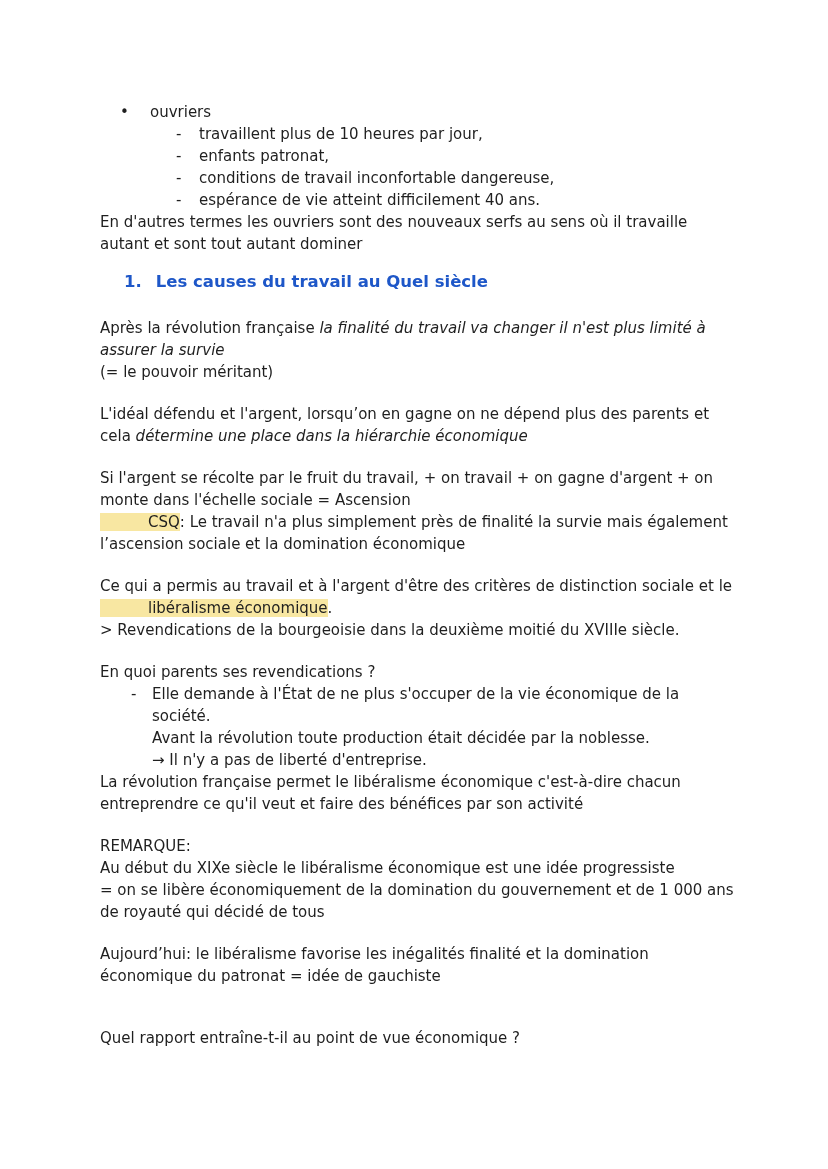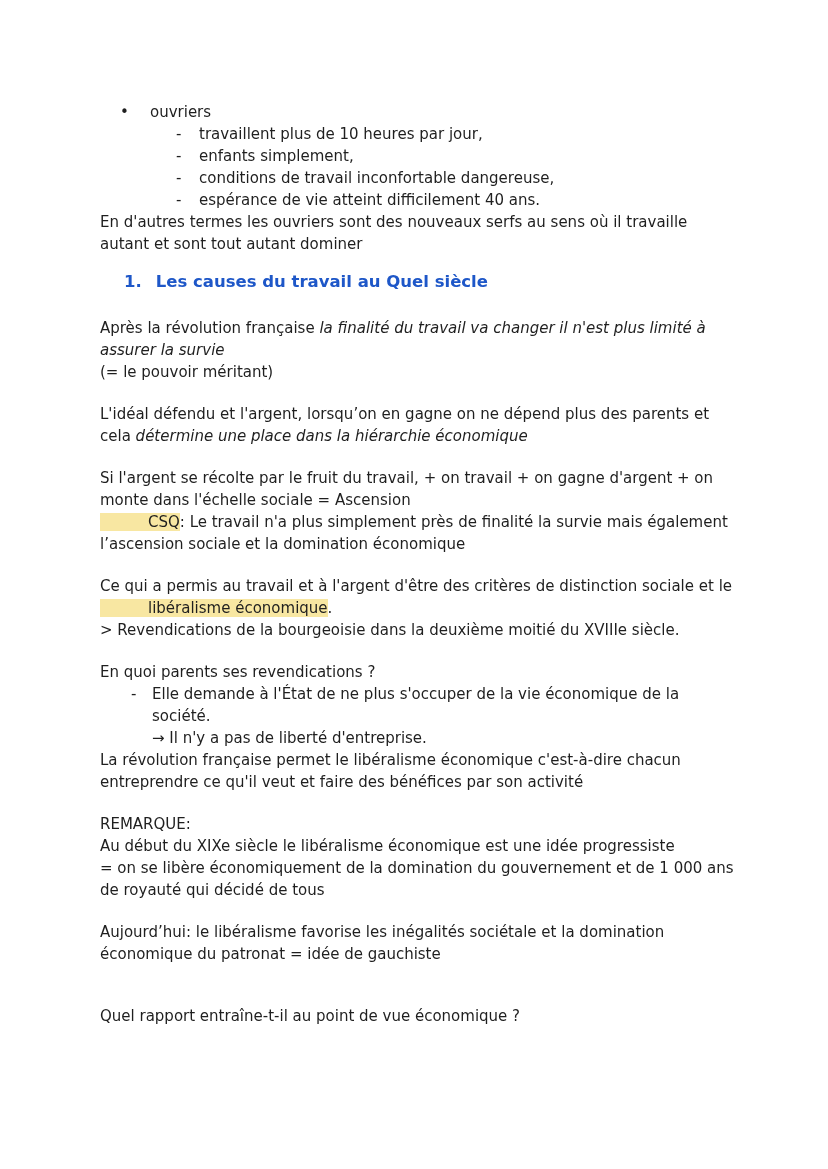--- a/index.html
+++ b/index.html
@@ -35,21 +35,21 @@
   .run.u { }
   .run.hl { background: var(--highlight-color, #f8e7a2); padding-left: 48px; }
 </style>
 </head>
 <body style="--text-color: #1f1f1f; --heading-color: #1e57c8; --highlight-color: #f8e7a2;">
 
 <div class="page">
   <div class="content">
       <div class="block bullet"><span class="marker">•</span><span><span class="run">ouvriers</span></span></div>
       <div class="block dash2"><span class="marker">-</span><span><span class="run">travaillent plus de 10 heures par jour,</span></span></div>
-      <div class="block dash2"><span class="marker">-</span><span><span class="run">enfants simplement,</span></span></div>
+      <div class="block dash2"><span class="marker">-</span><span><span class="run">enfants patronat,</span></span></div>
       <div class="block dash2"><span class="marker">-</span><span><span class="run">conditions de travail inconfortable dangereuse,</span></span></div>
       <div class="block dash2"><span class="marker">-</span><span><span class="run">espérance de vie atteint difficilement 40 ans.</span></span></div>
       <div class="block p"><span class="run">En d'autres termes les ouvriers sont des nouveaux serfs au sens où il travaille</span></div>
       <div class="block p"><span class="run">autant et sont tout autant dominer</span></div>
       <div class="heading">
         <span class="h-num">1.</span>
         <span class="h-text">Les causes du travail au Quel siècle</span>
       </div>
       <div class="block p"><span class="run">Après la révolution française </span><span class="run i u">la finalité du travail va changer il n'est plus limité à</span></div>
       <div class="block p"><span class="run i u">assurer la survie</span></div>
@@ -63,28 +63,29 @@
       <div class="block p"><span class="run hl">CSQ</span><span class="run">: Le travail n'a plus simplement près de finalité la survie mais également</span></div>
       <div class="block p"><span class="run">l’ascension sociale et la domination économique</span></div>
       <div class="blank"></div>
       <div class="block p"><span class="run">Ce qui a permis au travail et à l'argent d'être des critères de distinction sociale et le</span></div>
       <div class="block p"><span class="run u hl">libéralisme économique</span><span class="run">.</span></div>
       <div class="block p"><span class="run">&gt; Revendications de la bourgeoisie dans la deuxième moitié du XVIIIe siècle.</span></div>
       <div class="blank"></div>
       <div class="block p"><span class="run">En quoi parents ses revendications ?</span></div>
       <div class="block dash1"><span class="marker">-</span><span><span class="run">Elle demande à l'État de ne plus s'occuper de la vie économique de la</span></span></div>
       <div class="block indent1"><span class="run">société.</span></div>
+      <div class="block indent1"><span class="run">Avant la révolution toute production était décidée par la noblesse.</span></div>
       <div class="block indent1"><span class="run">→ Il n'y a pas de liberté d'entreprise.</span></div>
       <div class="block p"><span class="run">La révolution française permet le libéralisme économique c'est-à-dire chacun</span></div>
       <div class="block p"><span class="run">entreprendre ce qu'il veut et faire des bénéfices par son activité</span></div>
       <div class="blank"></div>
       <div class="block p"><span class="run">REMARQUE:</span></div>
       <div class="block p"><span class="run">Au début du XIXe siècle le libéralisme économique est une idée progressiste</span></div>
       <div class="block p"><span class="run">= on se libère économiquement de la domination du gouvernement et de 1 000 ans</span></div>
       <div class="block p"><span class="run">de royauté qui décidé de tous</span></div>
       <div class="blank"></div>
-      <div class="block p"><span class="run">Aujourd’hui: le libéralisme favorise les inégalités sociétale et la domination</span></div>
+      <div class="block p"><span class="run">Aujourd’hui: le libéralisme favorise les inégalités finalité et la domination</span></div>
       <div class="block p"><span class="run">économique du patronat = idée de gauchiste</span></div>
       <div class="blank"></div>
       <div class="blank"></div>
       <div class="block p"><span class="run">Quel rapport entraîne-t-il au point de vue économique ?</span></div>
     </div>
 </div>
 
 </body></html>

